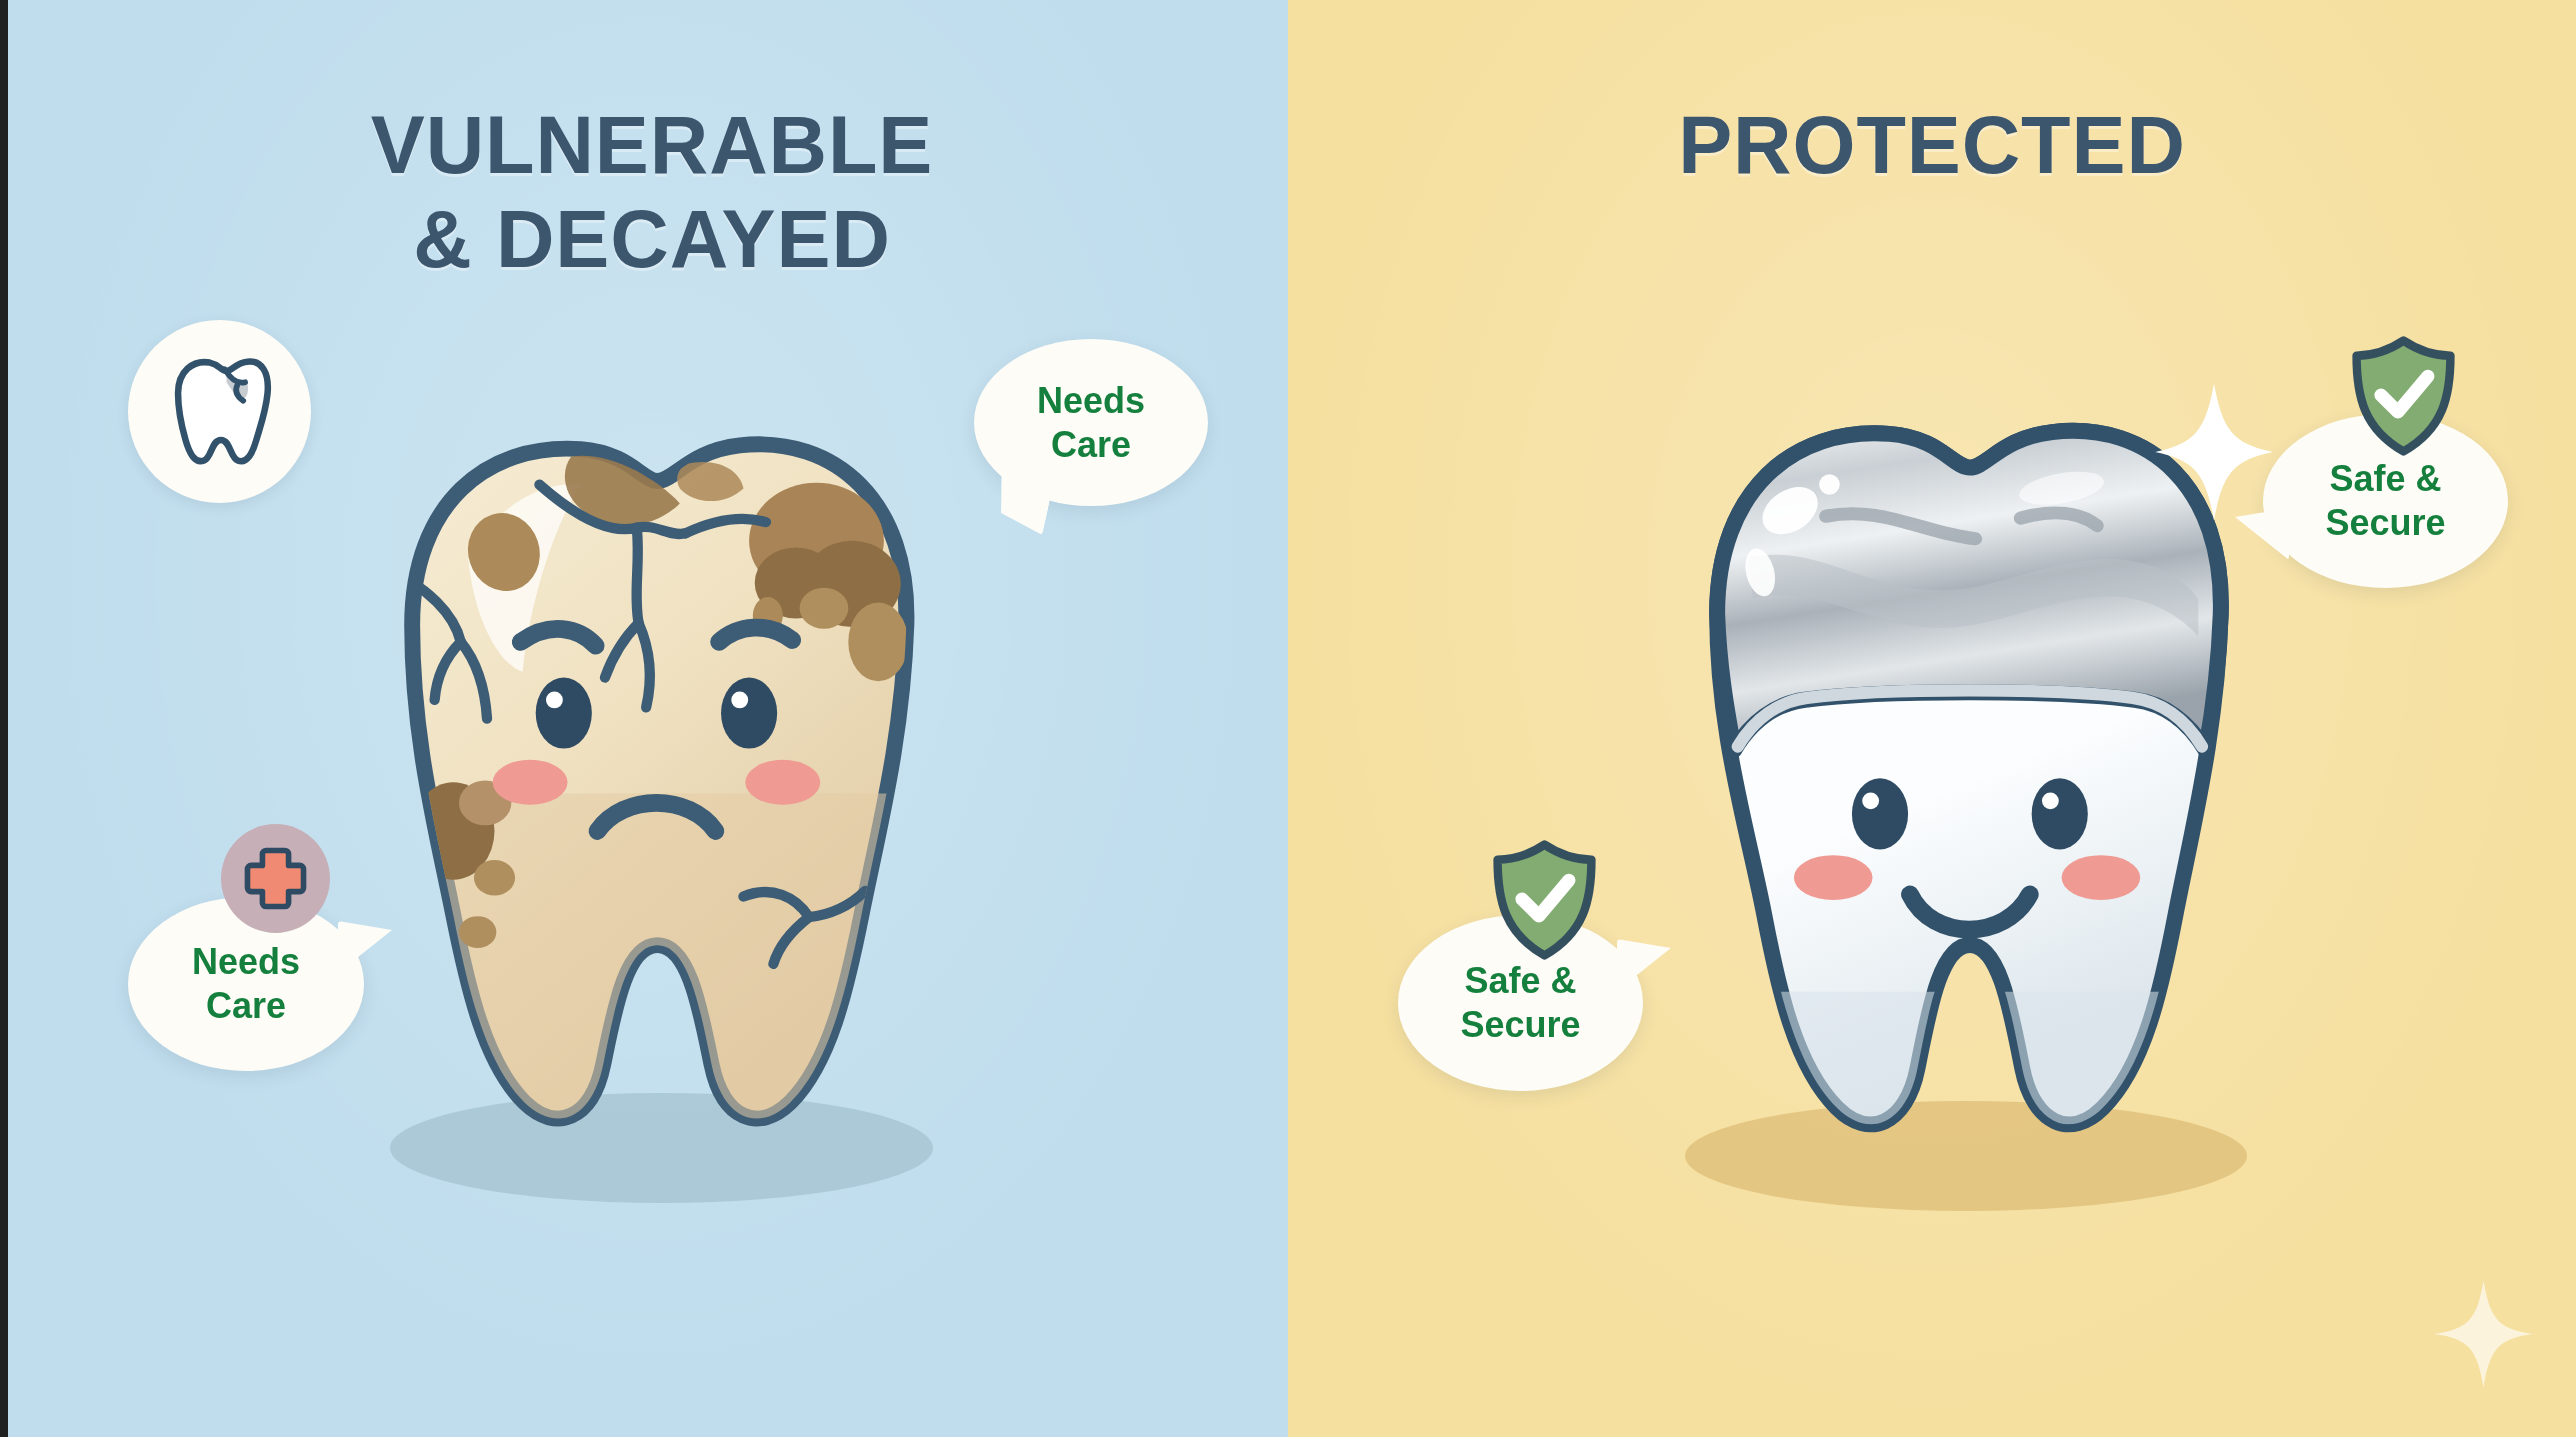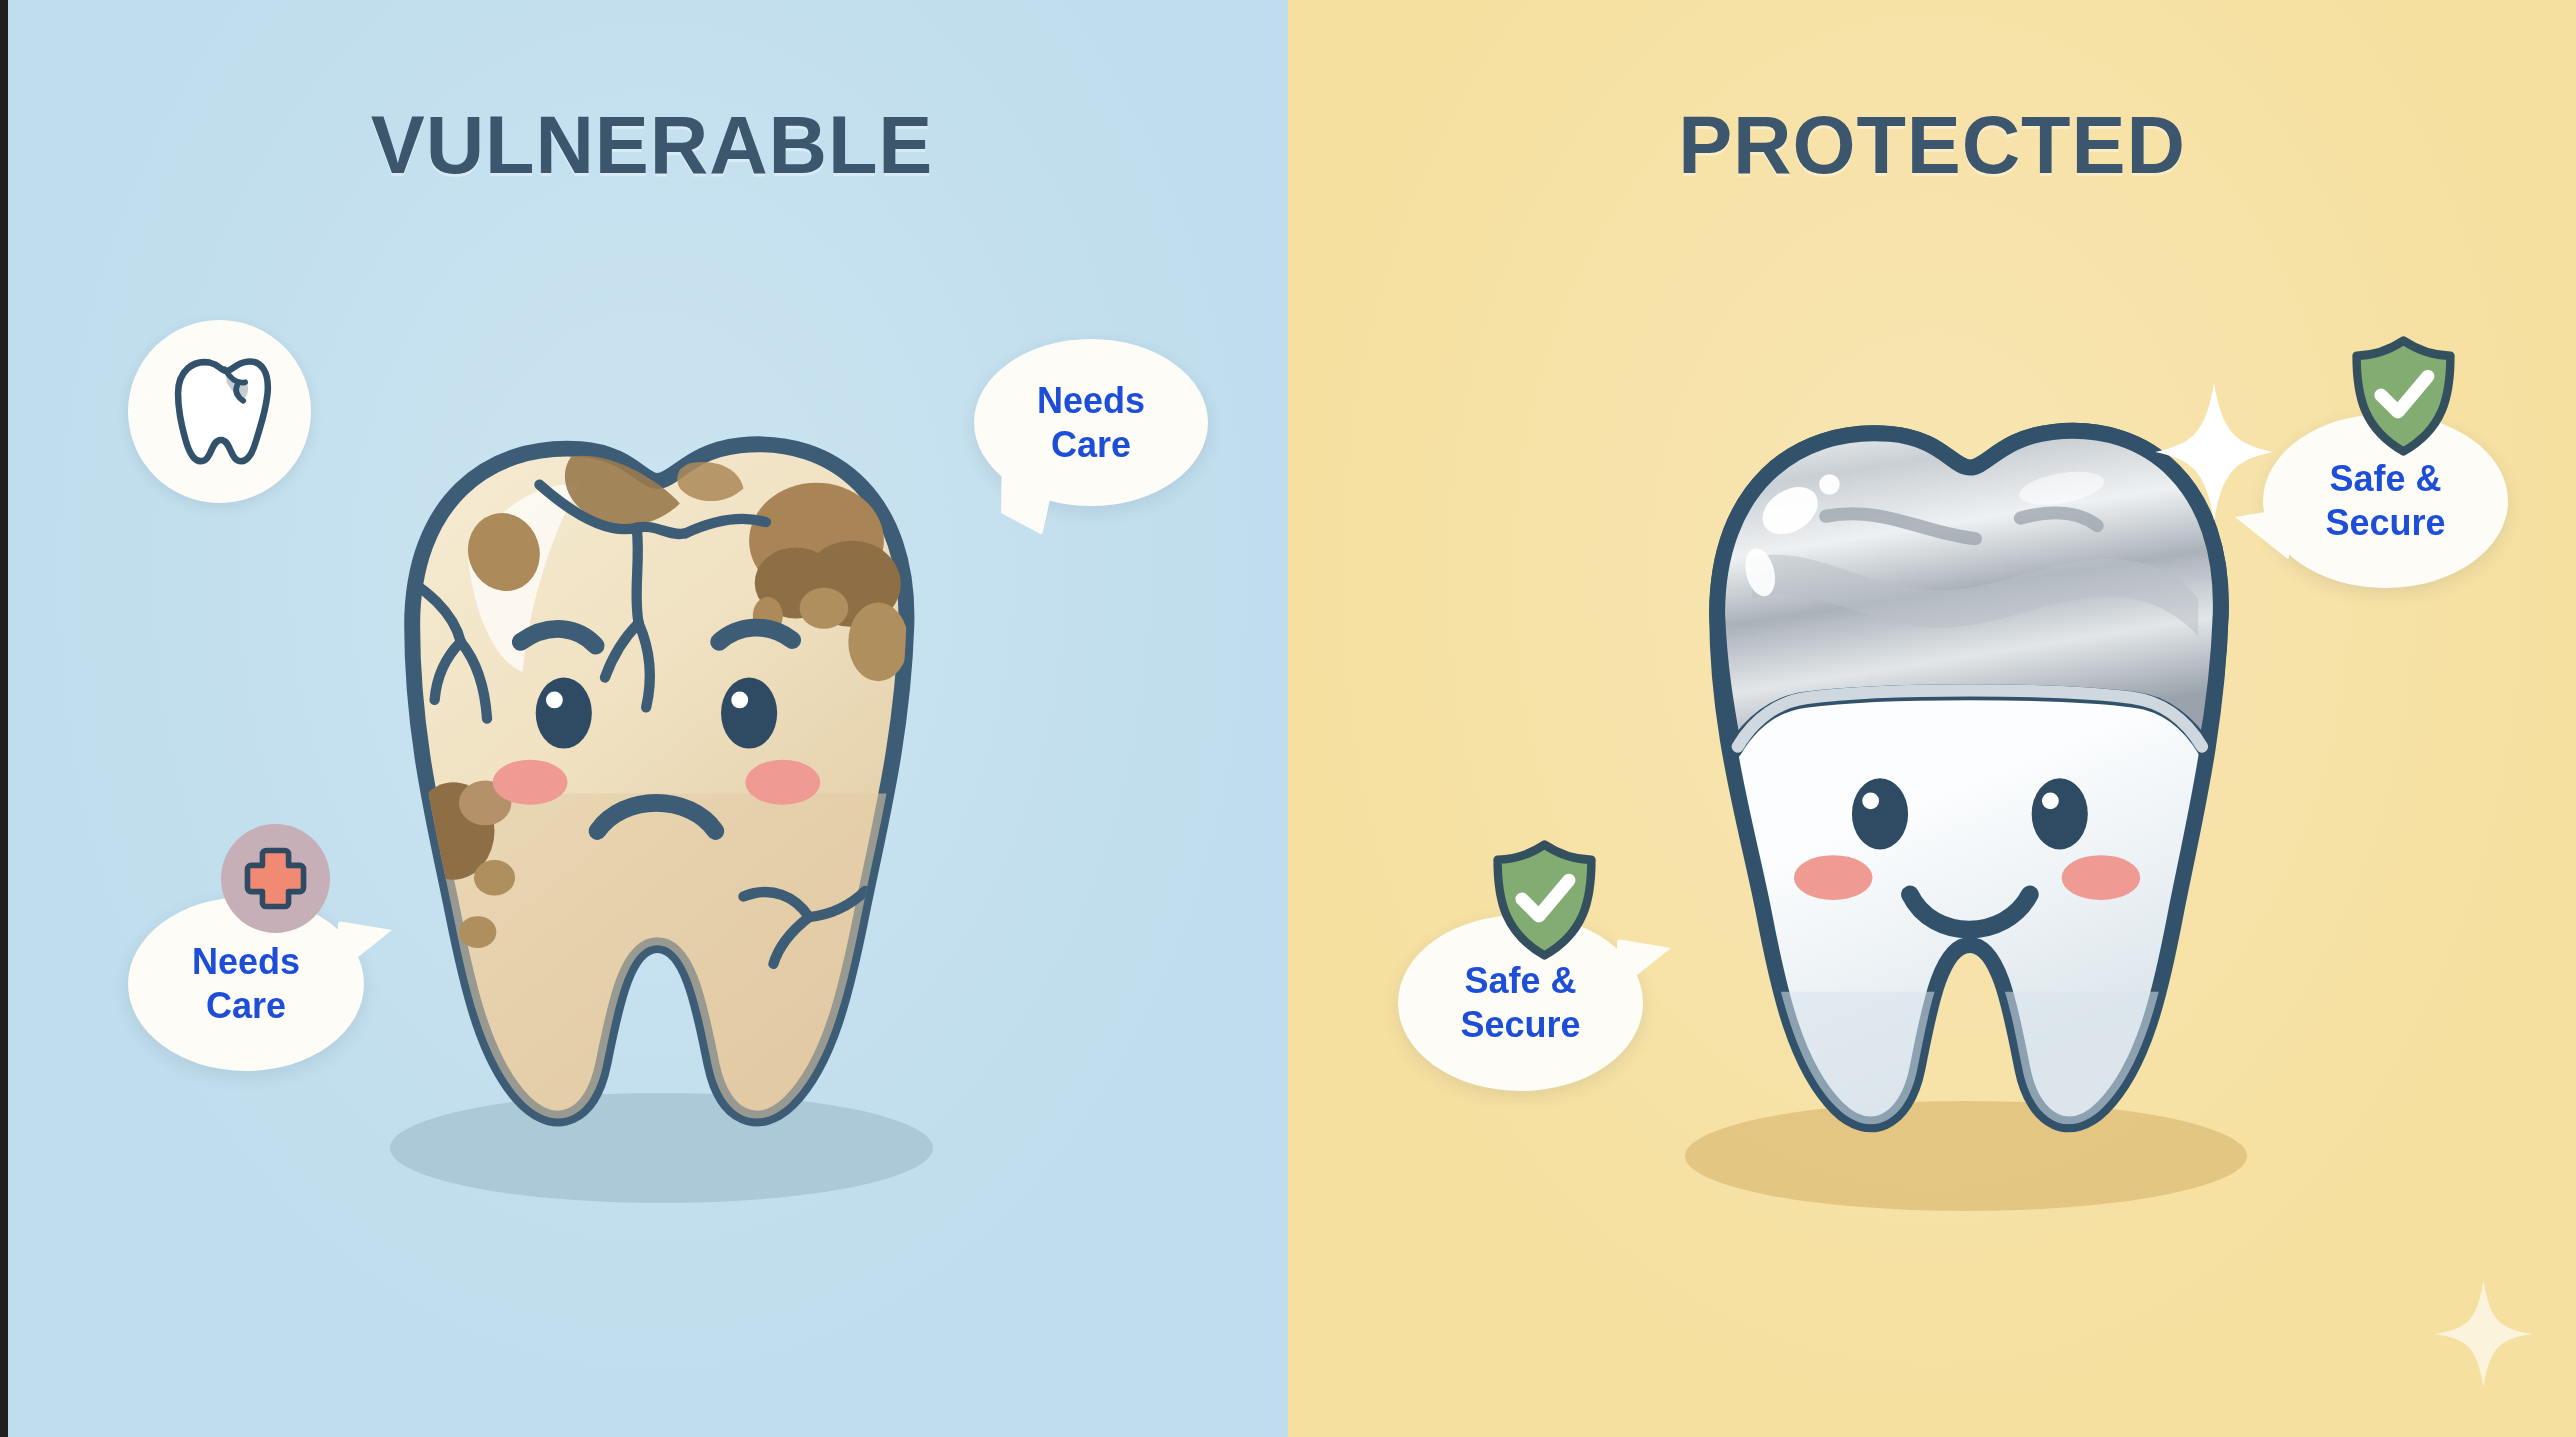--- a/index.html
+++ b/index.html
@@ -34,21 +34,21 @@
   #headline-left{top:105px;}
   #headline-right{top:105px;}
 
   
   .bubble{
     position:absolute;
     background:#fdfcf7;
     border-radius:50%/50%;
     display:flex;align-items:center;justify-content:center;
     text-align:center;
-    color:#1d4ed8;
+    color:#15803d;
     font-weight:bold;
     font-size:36px;
     line-height:1.22;
     box-shadow:0 5.6px 17px rgba(40,60,80,.10);
     z-index:7;
   }
   .bubble .txt{padding:0 17px;}
   .bubble .tail{
     position:absolute;width:0;height:0;
   }
@@ -110,20 +110,21 @@
 </style>
 </head>
 <body>
 
 <div id="stage">
 
   <div class="panel" id="panel-left">
 
     <div class="headline" id="headline-left">
       <span>VULNERABLE</span>
+      <span class="l2">&amp; DECAYED</span>
     </div>
 
     <div class="ground" id="ground-left"></div>
 
     <div class="tooth-wrap" id="tooth-bad">
       <svg viewBox="0 0 640 830" width="599" height="777">
         <defs>
           <linearGradient id="badEnamel" x1="0" y1="0" x2="0.6" y2="1">
             <stop offset="0%" stop-color="#f6ecd4"></stop>
             <stop offset="45%" stop-color="#f0e2c2"></stop>

